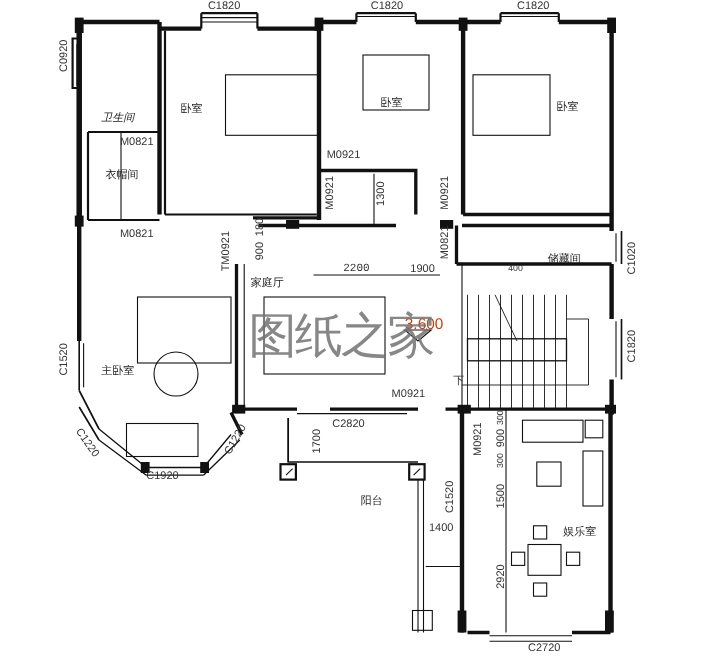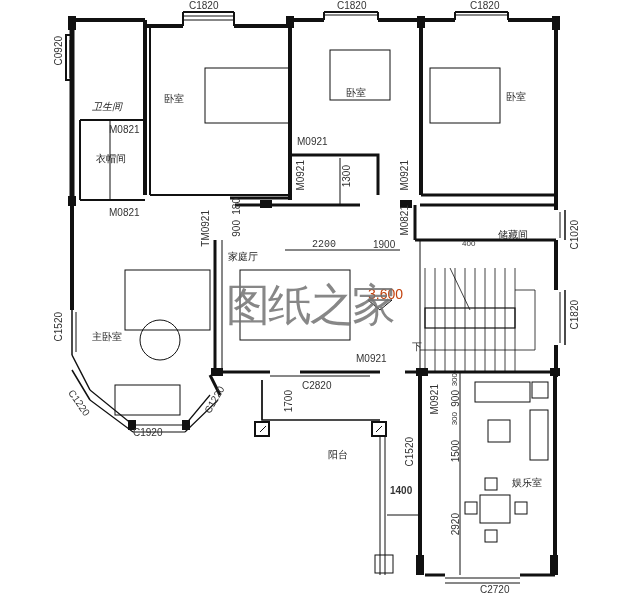--- a/index.html
+++ b/index.html
@@ -161,21 +161,21 @@
 <span class="lbl" style="left:356px;top:354px;">M0921</span>
 <span class="lbl vl" style="left:430px;top:384px;">M0921</span>
 
 <span class="lbl vl" style="left:342px;top:165px;">1300</span>
 <span class="lbl vl" style="left:232px;top:220px;">900</span>
 <span class="lbl vl" style="left:232px;top:198px;">180</span>
 <span class="lbl" style="left:312px;top:240px;font-family:Liberation Mono, monospace;">2200</span>
 <span class="lbl" style="left:373px;top:240px;">1900</span>
 <span class="lbl" style="left:414px;top:240px;font-size:8px;margin-left:48px;">400</span>
 <span class="lbl vl" style="left:284px;top:390px;">1700</span>
-<span class="lbl" style="left:390px;top:486px;font-weight:bold;">1400</span>
+<span class="lbl" style="left:390px;top:476px;">1400</span>
 <span class="lbl vl" style="left:451px;top:373px;font-size:8px;">300</span>
 <span class="lbl vl" style="left:451px;top:390px;">900</span>
 <span class="lbl vl" style="left:451px;top:412px;font-size:8px;">300</span>
 <span class="lbl vl" style="left:451px;top:440px;">1500</span>
 <span class="lbl vl" style="left:451px;top:513px;">2920</span>
 
 <span class="room" style="left:92px;top:100px;font-style:italic;">卫生间</span>
 <span class="room" style="left:96px;top:152px;">衣帽间</span>
 <span class="room" style="left:164px;top:92px;">卧室</span>
 <span class="room" style="left:346px;top:86px;">卧室</span>

